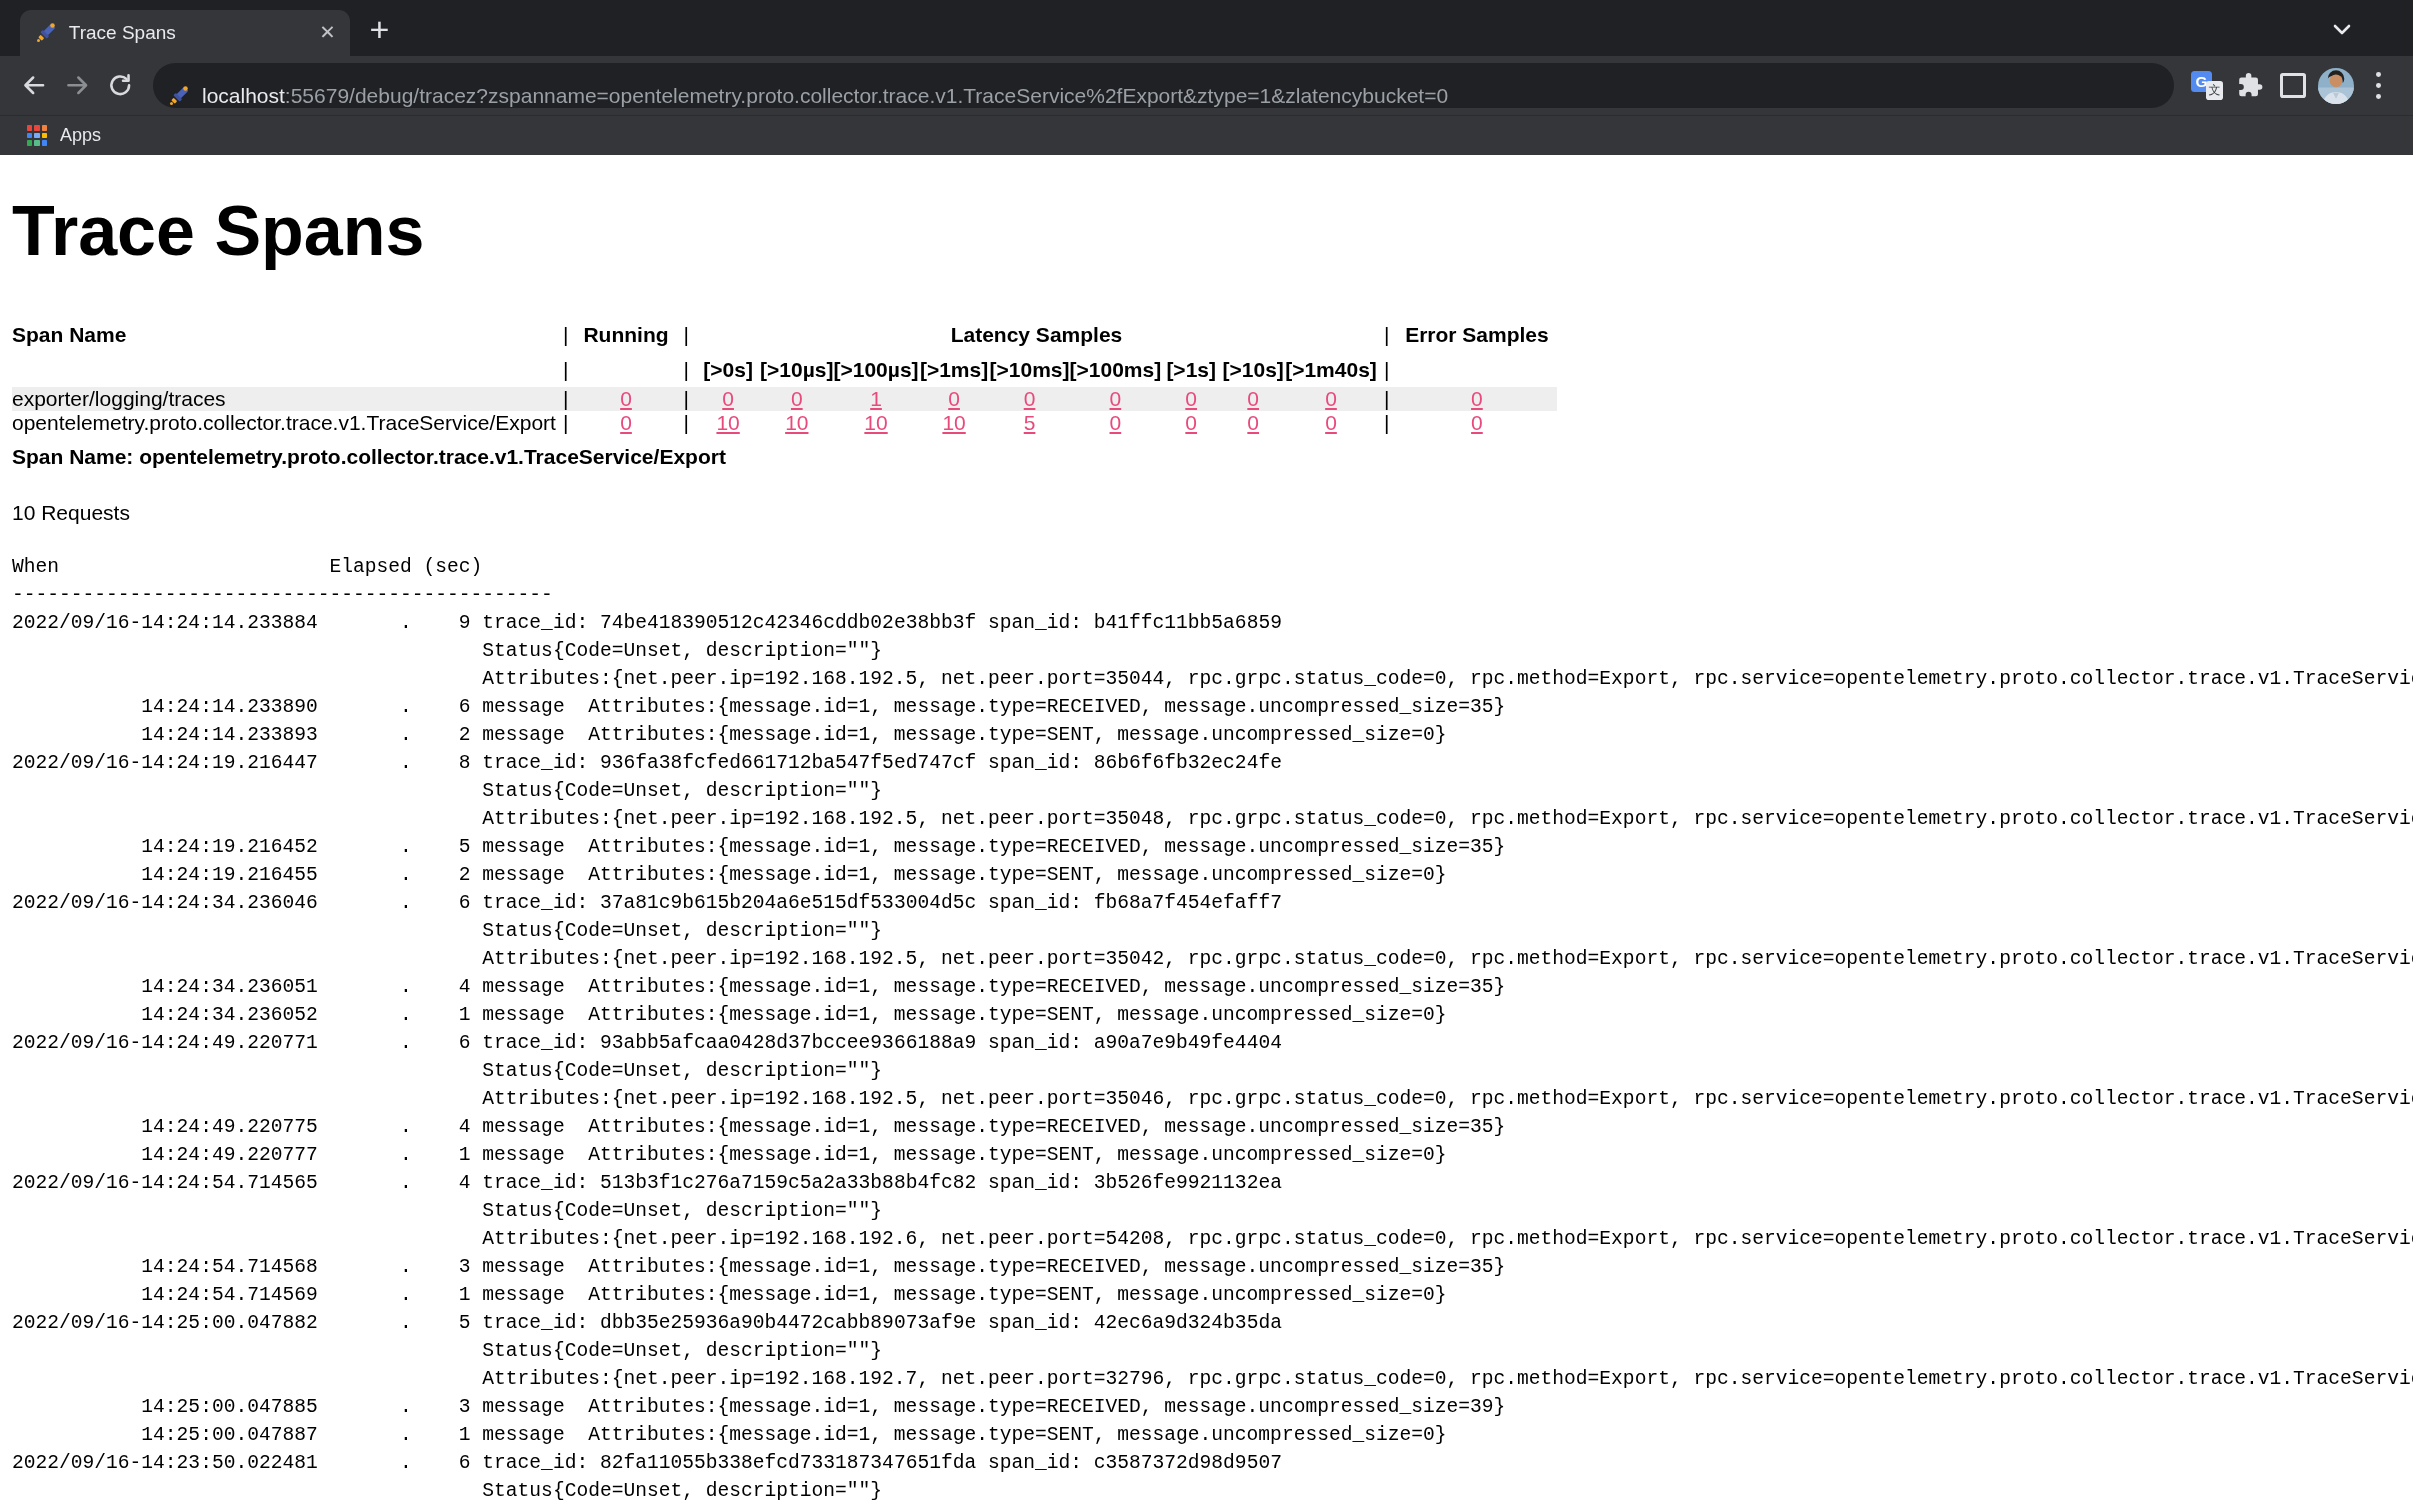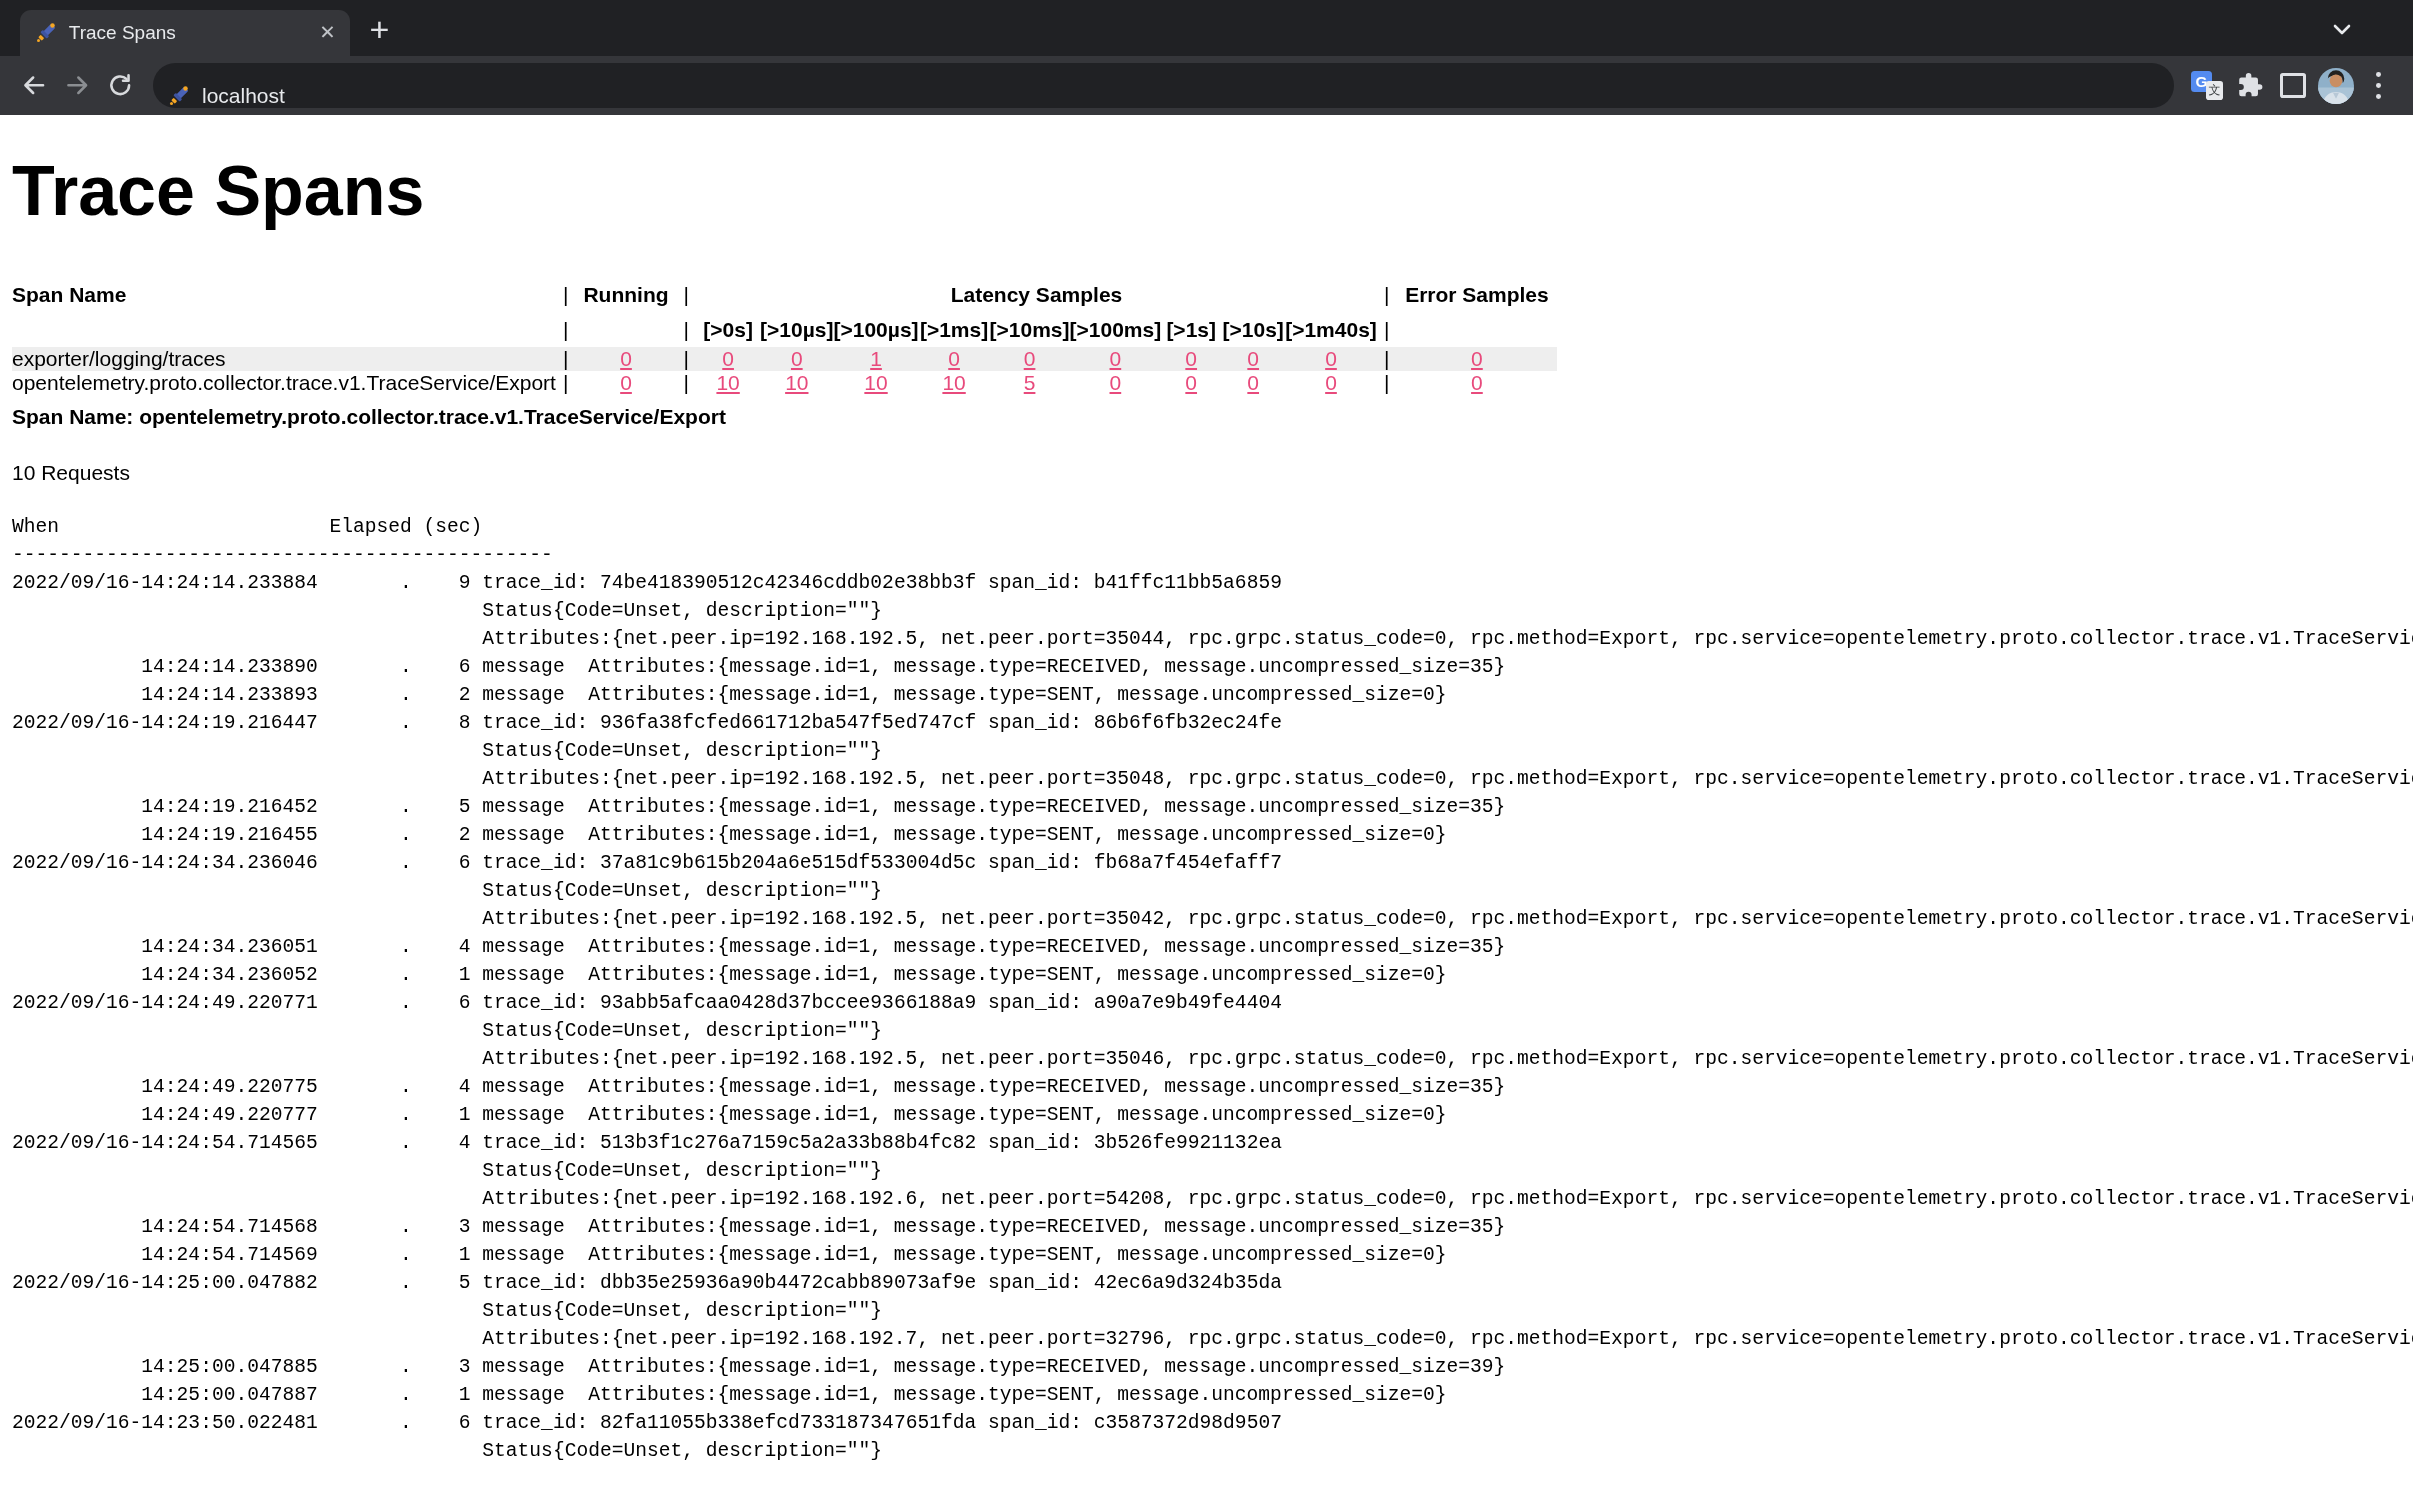--- a/index.html
+++ b/index.html
@@ -114,20 +114,21 @@
           <g transform="rotate(45 24 24)">
             <rect x="18" y="3" width="12" height="24" rx="3" fill="#4a63b8"></rect>
             <rect x="15" y="24" width="18" height="7" rx="2" fill="#3d53a0"></rect>
             <rect x="19" y="34" width="10" height="7" rx="2" fill="#f5a623"></rect>
           </g>
           <circle cx="37" cy="9" r="4.5" fill="#f5a623"></circle>
           <circle cx="9" cy="39" r="3" fill="#f5a623"></circle>
         </svg>
       </span>
       <span class="url-host">localhost</span>
+        <span class="url-rest">:55679/debug/tracez?zspanname=opentelemetry.proto.collector.trace.v1.TraceService%2fExport&amp;ztype=1&amp;zlatencybucket=0</span>
     </div>
 
     <span class="toolicon">
       <span class="translate-icon">
           <span class="g">G</span>
           <span class="panel">文</span>
         </span>
     </span>
     <span class="toolicon">
       <svg width="26.5" height="26.5" viewBox="0 0 24 24" fill="#dfe1e5">
@@ -151,20 +152,34 @@
     </span>
     <span class="toolicon">
       <span class="menu-dots">
           <i></i>
           <i></i>
           <i></i>
         </span>
     </span>
   </div>
 
+  <div class="bookmarks">
+    <span class="apps-grid">
+      <i style="background:#e8453c"></i>
+        <i style="background:#e8453c"></i>
+        <i style="background:#f0813f"></i>
+      <i style="background:#4285f4"></i>
+        <i style="background:#7baaf7"></i>
+        <i style="background:#fbbc05"></i>
+      <i style="background:#34a853"></i>
+        <i style="background:#57bb8a"></i>
+        <i style="background:#4285f4"></i>
+    </span>
+    <span>Apps</span>
+  </div>
 </div>
 
 <div class="page">
   <h1>Trace Spans</h1>
 
   <table class="summary">
     <colgroup>
       <col style="width:517px">
         <col style="width:19.6px">
         <col style="width:101px">

